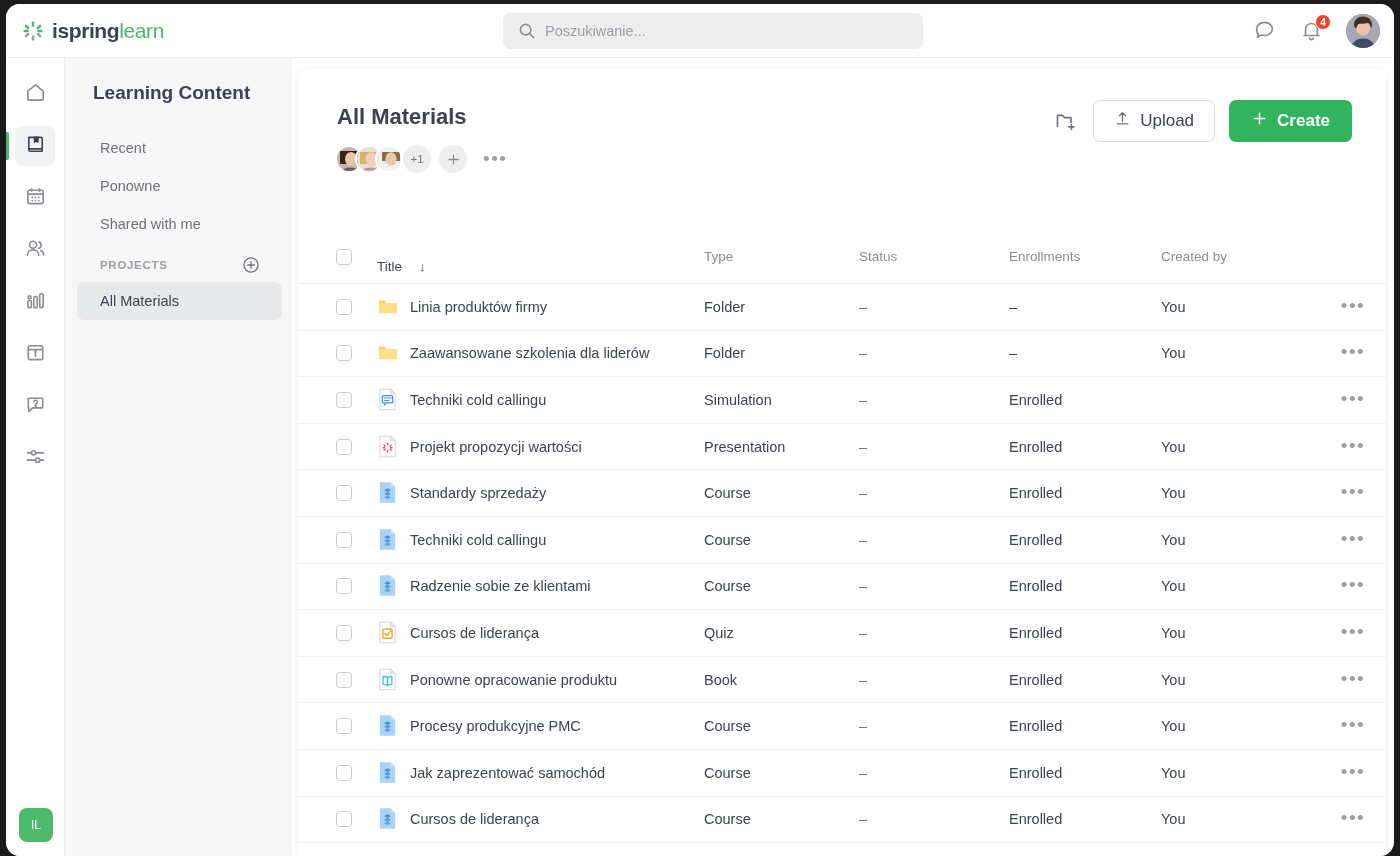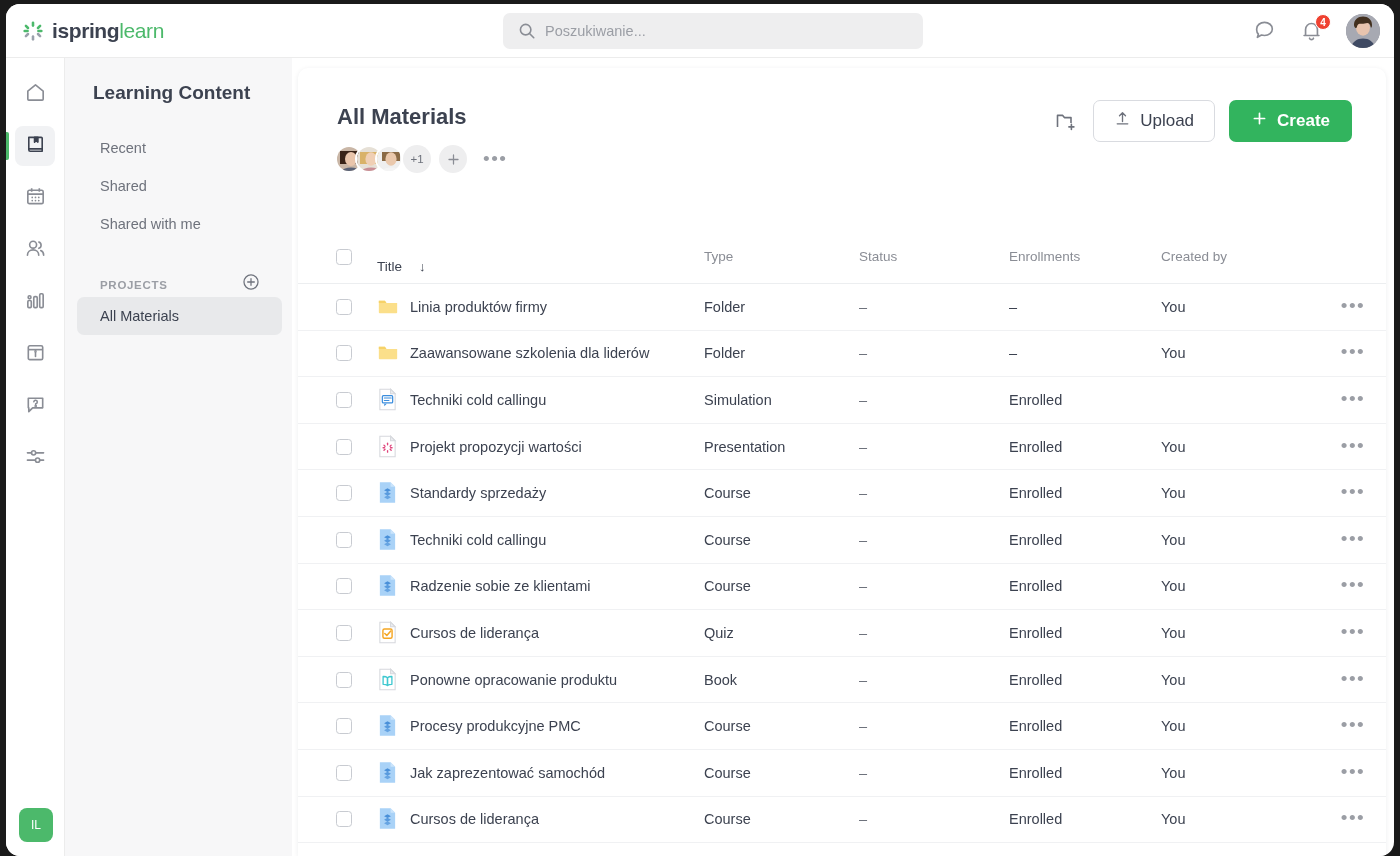--- a/index.html
+++ b/index.html
@@ -120,22 +120,22 @@
     font-size: 19px; font-weight: bold; color: #3c4250;
     padding: 0 0 0 28px; margin-bottom: 25px;
   }
   .sb-item {
     height: 38px; display: flex; align-items: center;
     padding-left: 23px; margin: 0 10px 0 12px;
     font-size: 14.5px; color: #6e727c;
     border-radius: 7px; cursor: pointer;
   }
   .sb-section {
-    display: flex; align-items: flex-end; justify-content: space-between;
-    padding: 0 22px 0 23px; margin: 26px 10px 6px 12px;
+    display: flex; align-items: center; justify-content: space-between;
+    padding: 0 22px 0 23px; margin: 11px 10px 6px 12px;
     height: 22px;
   }
   .sb-section-label {
     font-size: 11.5px; font-weight: bold; letter-spacing: 0.7px;
     color: #9b9ea5;
   }
   .sb-add { width: 18px; height: 18px; cursor: pointer; color: #6e727c; }
   .sb-item.selected {
     background: #e8e9eb; color: #3c4250;
   }
@@ -370,21 +370,21 @@
       </span>
     </div>
     <div class="rail-bottom">
       <div class="il-badge">IL</div>
     </div>
   </div>
 
   <div class="sidebar">
     <div class="sb-title">Learning Content</div>
     <div class="sb-item">Recent</div>
-    <div class="sb-item">Shared</div>
+    <div class="sb-item">Ponowne</div>
     <div class="sb-item">Shared with me</div>
     <div class="sb-section">
       <span class="sb-section-label">PROJECTS</span>
       <span class="sb-add">
         <svg viewBox="0 0 20 20" width="18" height="18" fill="none" stroke="#6e727c" stroke-width="1.4">
           <circle cx="10" cy="10" r="7.8"></circle>
             <path d="M10 6.3v7.4M6.3 10h7.4" stroke-linecap="round"></path>
         </svg>
       </span>
     </div>

